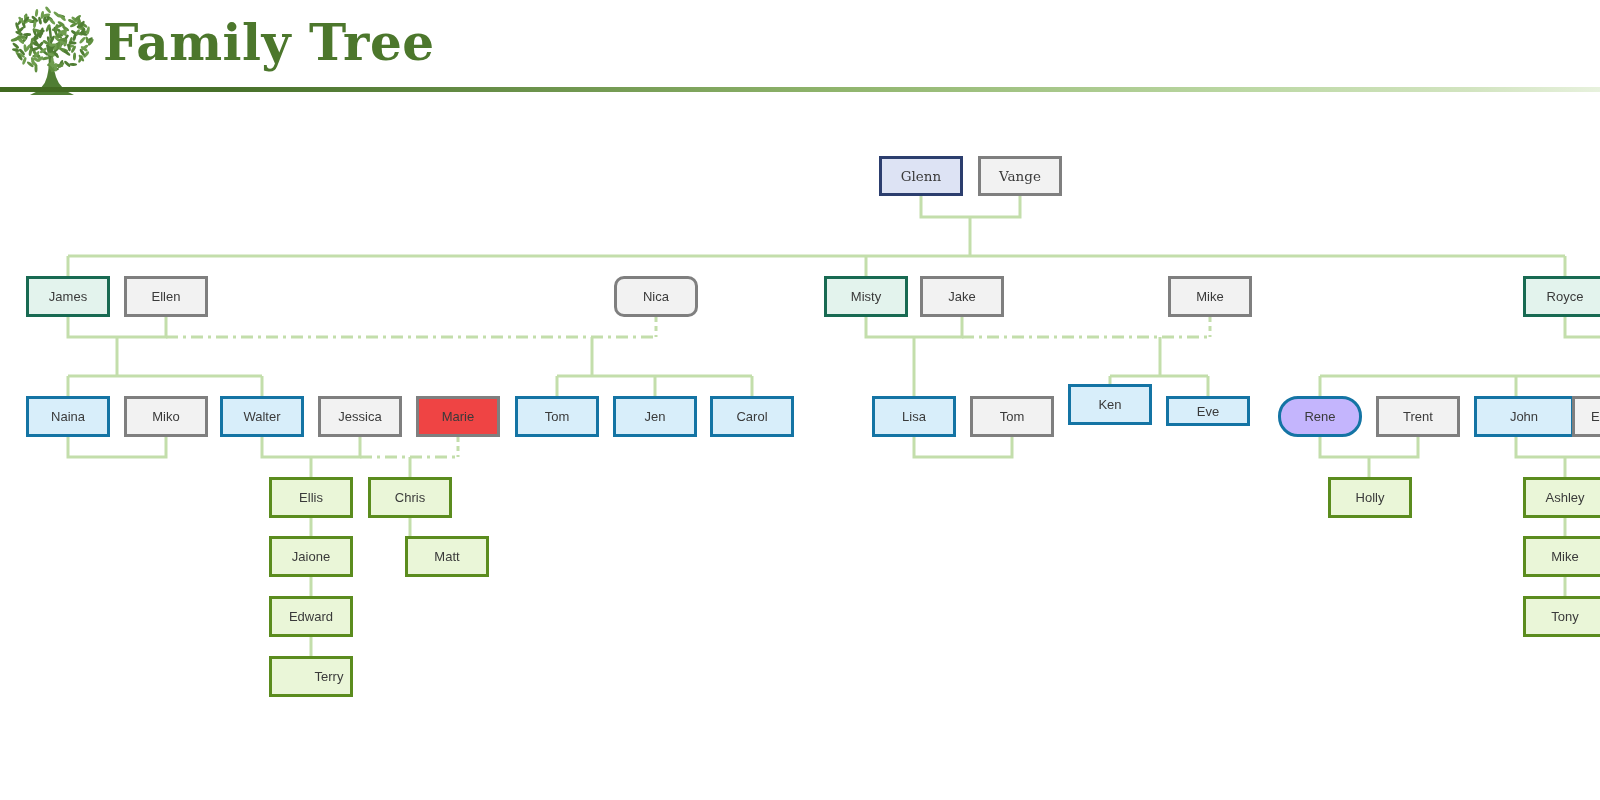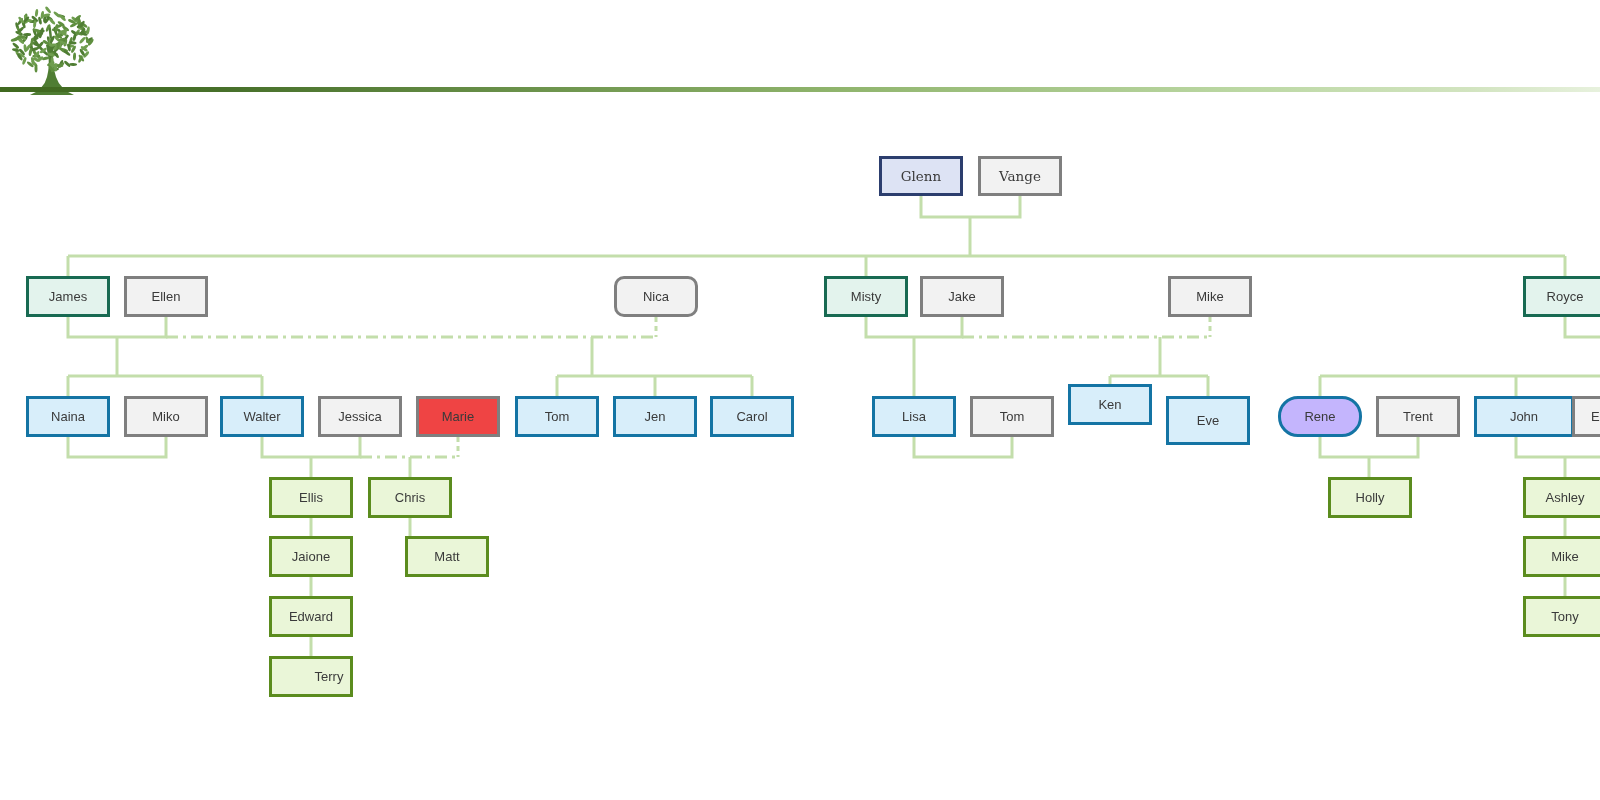--- a/index.html
+++ b/index.html
@@ -130,21 +130,21 @@
         </div>
         <div class="person kind-gen3" style="left: 872px; top: 396px; width: 84px; height: 41px; background: rgb(216, 238, 250); border-color: rgb(20, 116, 164);">
           <span class="lbl">Lisa</span>
         </div>
         <div class="person kind-spouse" style="left: 970px; top: 396px; width: 84px; height: 41px; background: rgb(242, 242, 242); border-color: rgb(127, 127, 127);">
           <span class="lbl">Tom</span>
         </div>
         <div class="person kind-gen3" style="left: 1068px; top: 384px; width: 84px; height: 41px; background: rgb(216, 238, 250); border-color: rgb(20, 116, 164);">
           <span class="lbl">Ken</span>
         </div>
-        <div class="person kind-gen3" style="left: 1166px; top: 396px; width: 84px; height: 49px; background: rgb(216, 238, 250); border-color: rgb(20, 116, 164);">
+        <div class="person kind-gen3" style="left: 1166px; top: 396px; width: 84px; height: 30px; background: rgb(216, 238, 250); border-color: rgb(20, 116, 164);">
           <span class="lbl">Eve</span>
         </div>
         <div class="person kind-gen3" style="left: 1278px; top: 396px; width: 84px; height: 41px; background: #c4b5fd; border-color: rgb(20, 116, 164); border-radius: 20px;">
           <span class="lbl">Rene</span>
         </div>
         <div class="person kind-spouse" style="left: 1376px; top: 396px; width: 84px; height: 41px; background: rgb(242, 242, 242); border-color: rgb(127, 127, 127);">
           <span class="lbl">Trent</span>
         </div>
         <div class="person kind-gen3" style="left: 1474px; top: 396px; width: 100px; height: 41px; background: rgb(216, 238, 250); border-color: rgb(20, 116, 164);">
           <span class="lbl">John</span>
@@ -333,16 +333,17 @@
         <ellipse cx="36.0" cy="28.5" rx="1.5" ry="4" transform="rotate(9 36.0 28.5)" fill="#4f7d33"></ellipse>
         <ellipse cx="81.6" cy="37.3" rx="1.5" ry="4" transform="rotate(157 81.6 37.3)" fill="#5f8f3f"></ellipse>
         <ellipse cx="78.7" cy="44.5" rx="1.5" ry="4" transform="rotate(57 78.7 44.5)" fill="#6f9e4f"></ellipse>
         <ellipse cx="13.8" cy="54.0" rx="1.5" ry="4" transform="rotate(143 13.8 54.0)" fill="#4f7d33"></ellipse>
         <ellipse cx="84.8" cy="39.3" rx="1.5" ry="4" transform="rotate(37 84.8 39.3)" fill="#5f8f3f"></ellipse>
         <ellipse cx="28.7" cy="21.2" rx="1.5" ry="4" transform="rotate(6 28.7 21.2)" fill="#6f9e4f"></ellipse>
         <ellipse cx="61.2" cy="60.8" rx="1.5" ry="4" transform="rotate(136 61.2 60.8)" fill="#4f7d33"></ellipse>
         <ellipse cx="45.2" cy="65.7" rx="1.5" ry="4" transform="rotate(146 45.2 65.7)" fill="#5f8f3f"></ellipse>
         <ellipse cx="33.8" cy="56.1" rx="1.5" ry="4" transform="rotate(54 33.8 56.1)" fill="#6f9e4f"></ellipse>
       </svg>
+    <h1 class="title">Family Tree</h1>
     <div class="rule"></div>
   </div>
 
 </div>
 
 </body></html>

